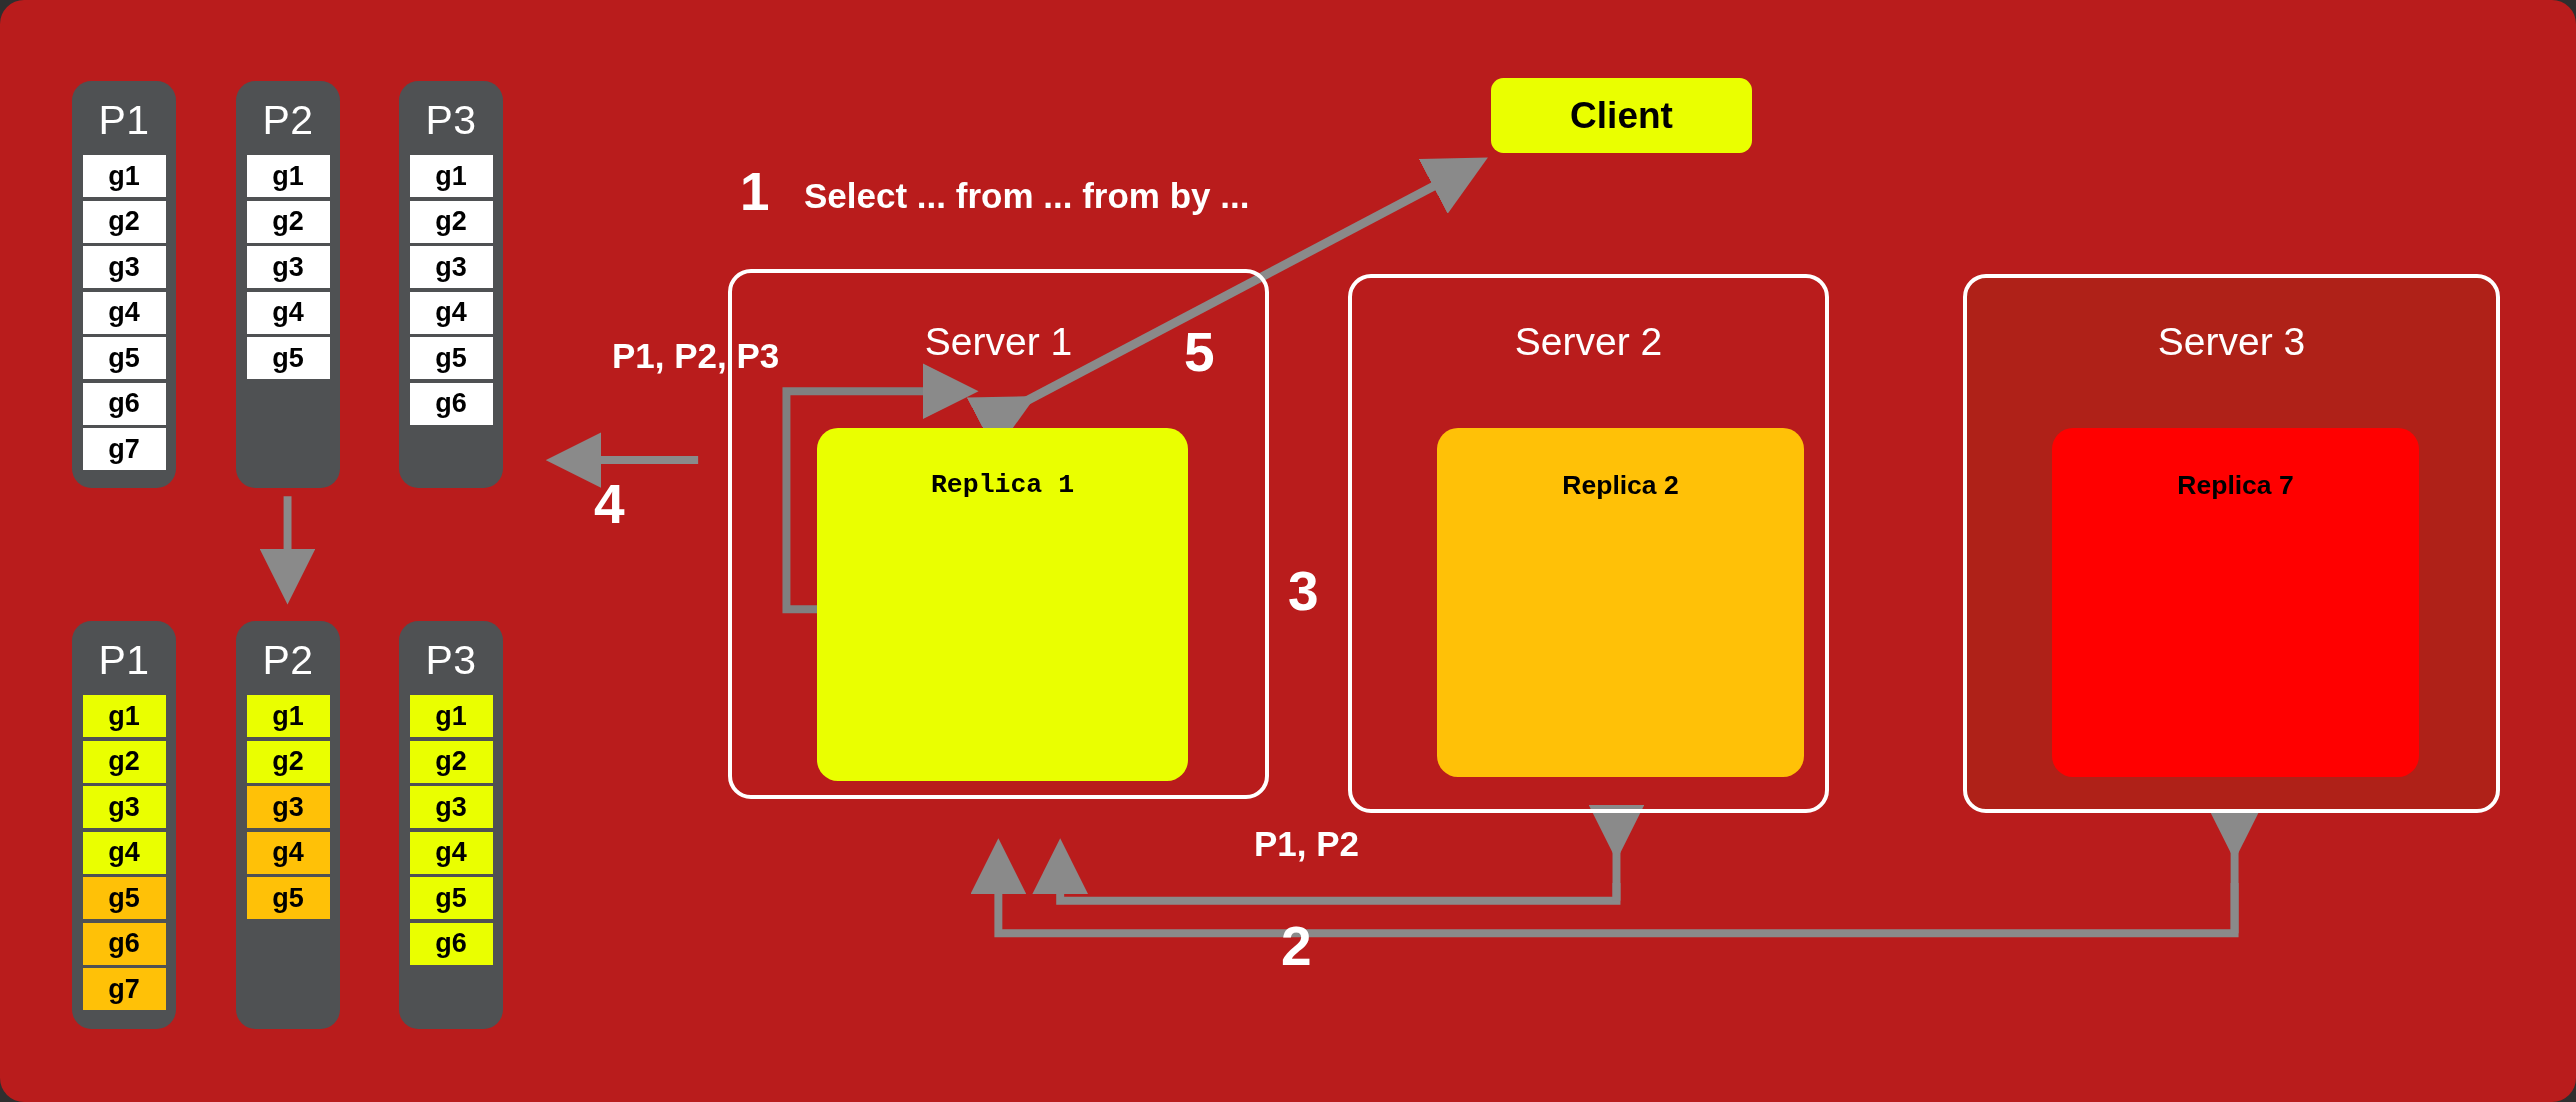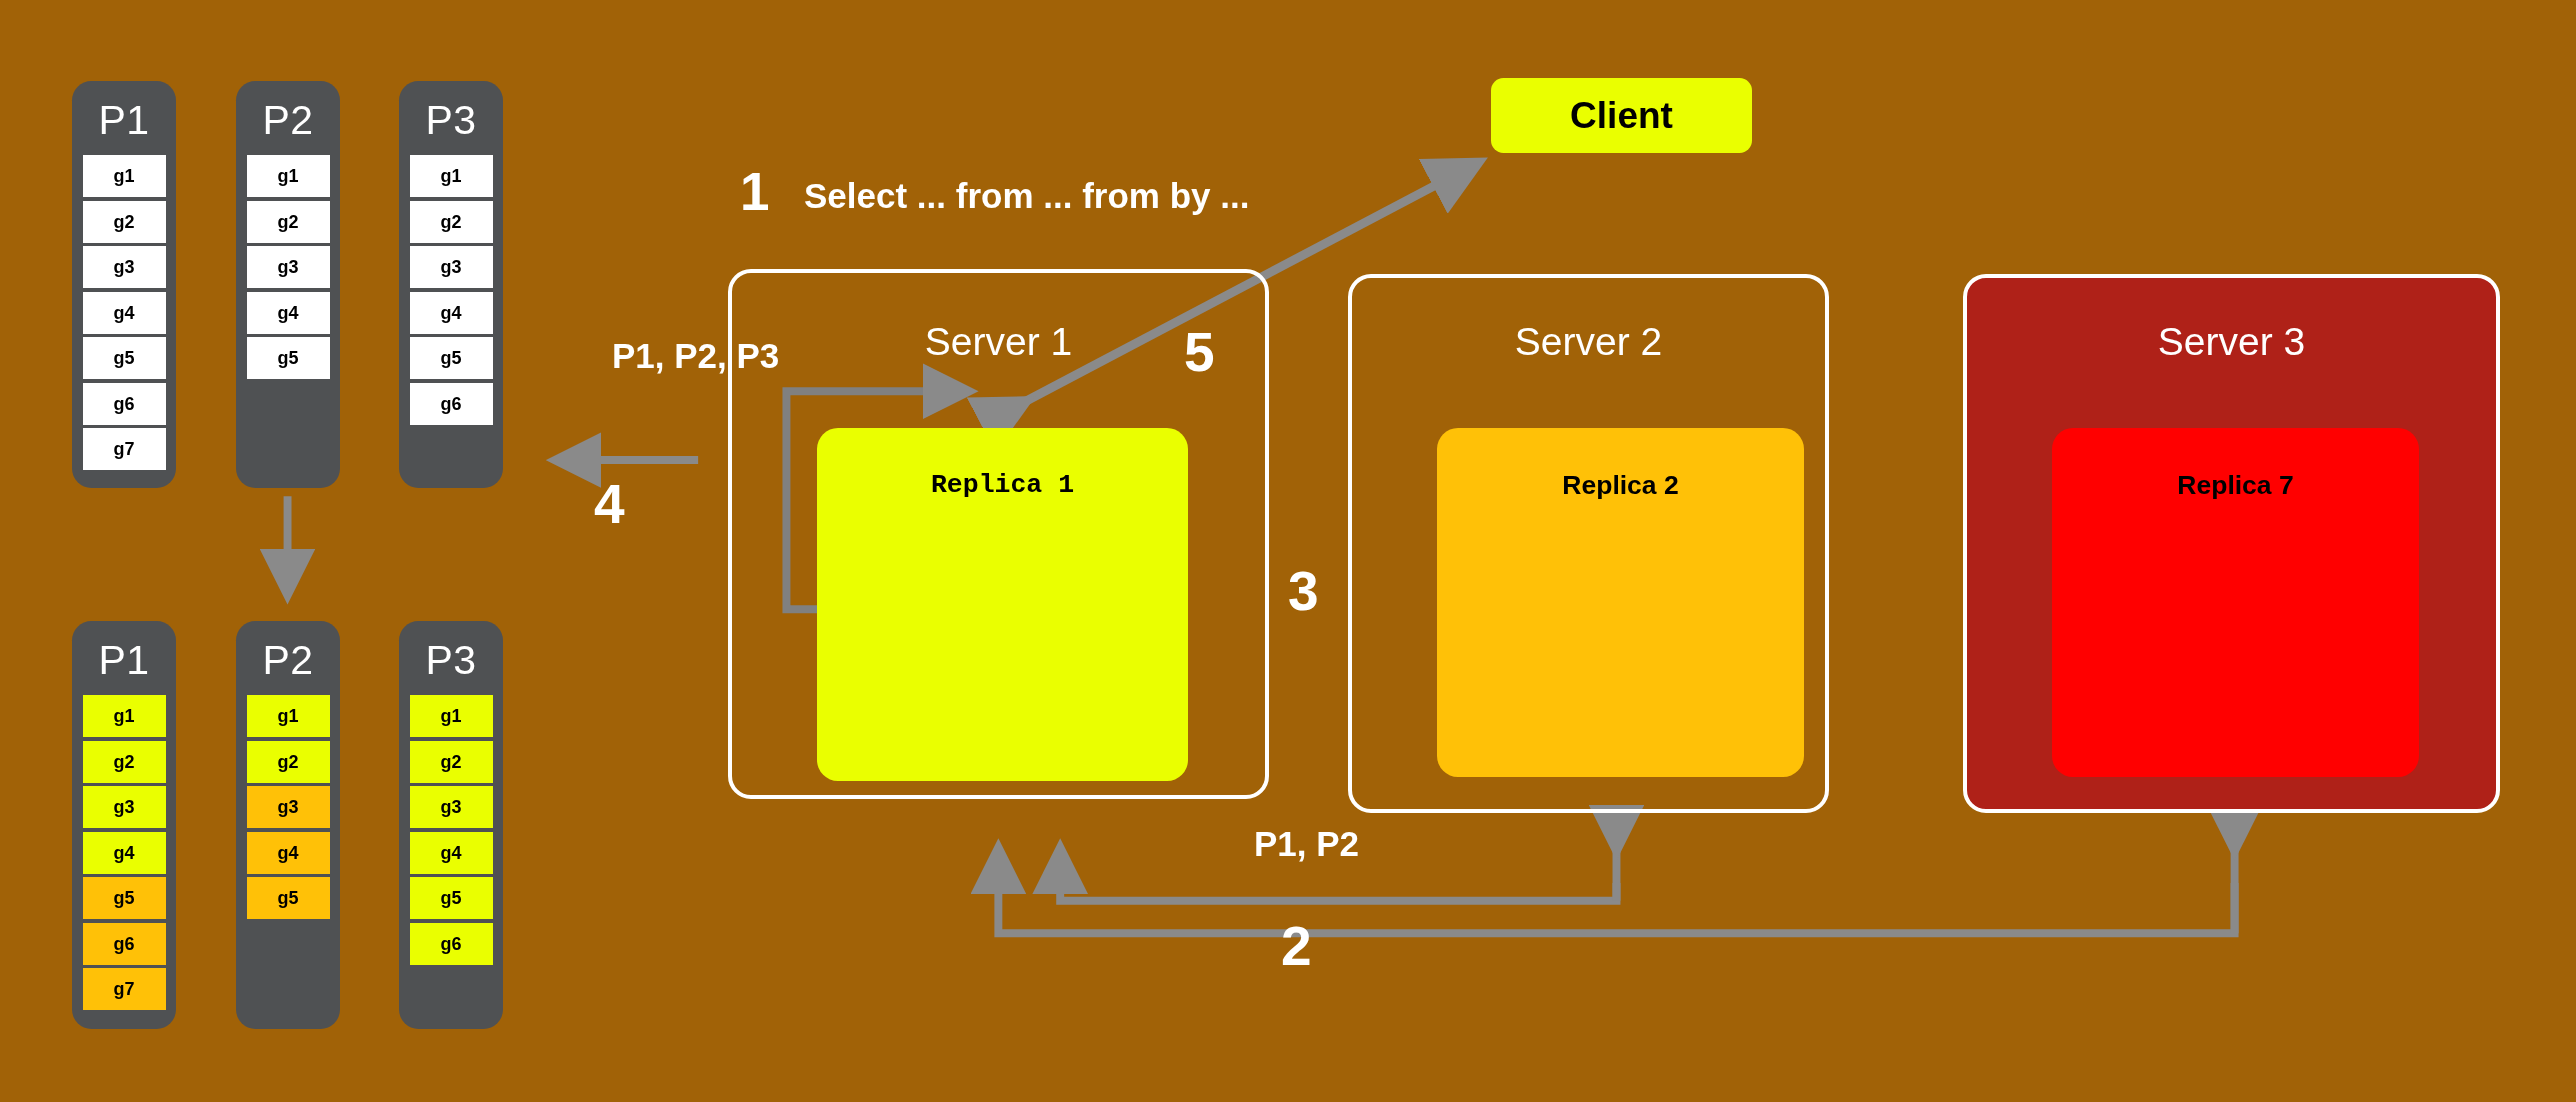--- a/index.html
+++ b/index.html
@@ -4,23 +4,24 @@
 <style>
   html, body {
     margin: 0;
     padding: 0;
     background: #2f2f2f;
   }
   #stage {
     position: relative;
     width: 2576px;
     height: 1102px;
-    background: #a16207;
+    background: #b91c1c;
     overflow: hidden;
     font-family: "Liberation Sans", "DejaVu Sans", sans-serif;
+    border-radius: 24px;
   }
 
   
   .partition {
     position: absolute;
     background: #4f5153;
     border-radius: 19.4px;
     box-sizing: border-box;
     padding: 0;
   }
@@ -40,21 +41,21 @@
     align-items: center;
     gap: 3.5px;
   }
   .cell {
     width: 83px;
     height: 42px;
     display: flex;
     align-items: center;
     justify-content: center;
     color: #000000;
-    font-size: 18px;
+    font-size: 27px;
     font-weight: bold;
     line-height: 1;
   }
   .cell.white  { background: #ffffff; }
   .cell.yellow { background: #eaff00; }
   .cell.orange { background: #ffc107; }
 
   
   .client-box {
     position: absolute;

